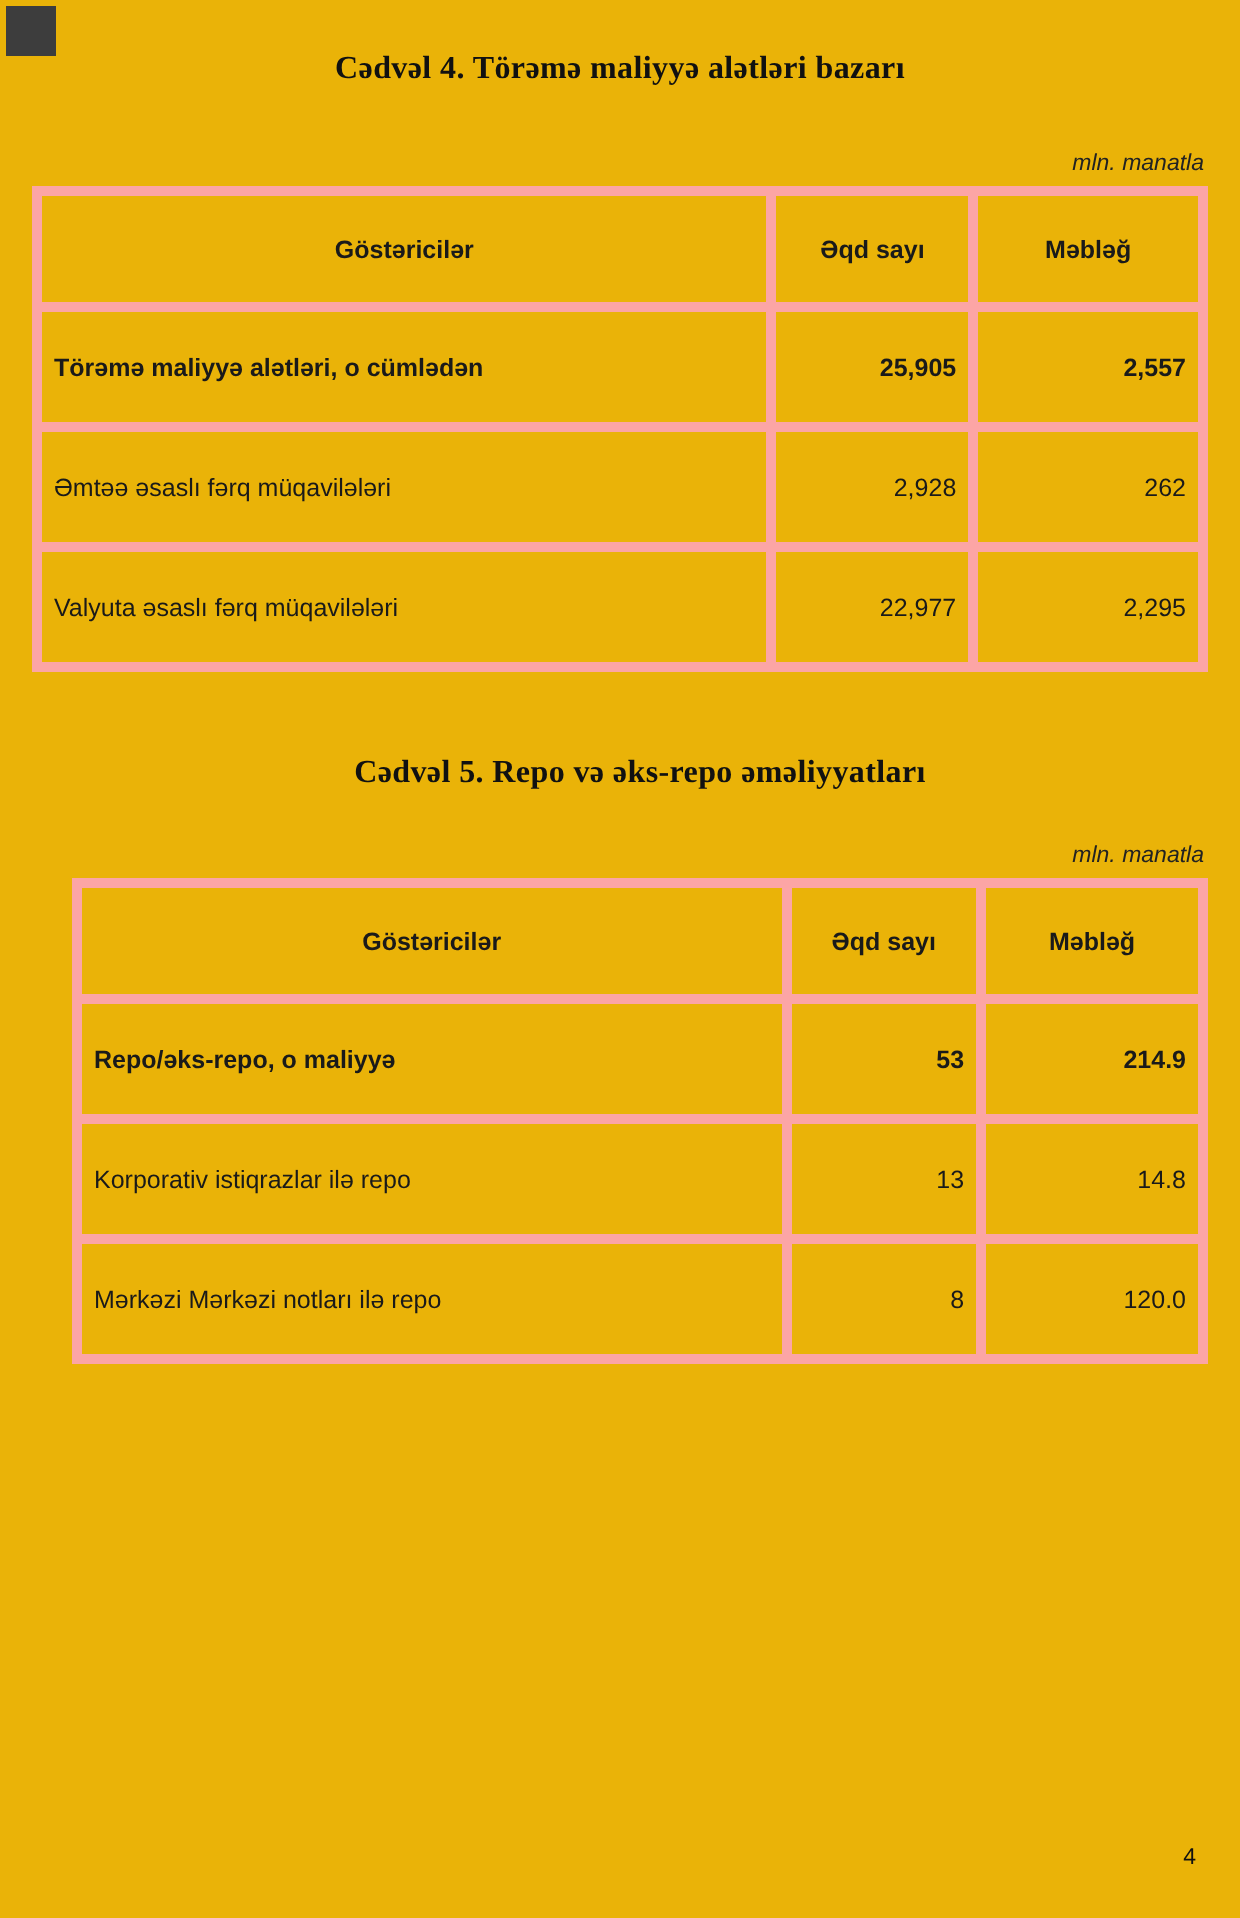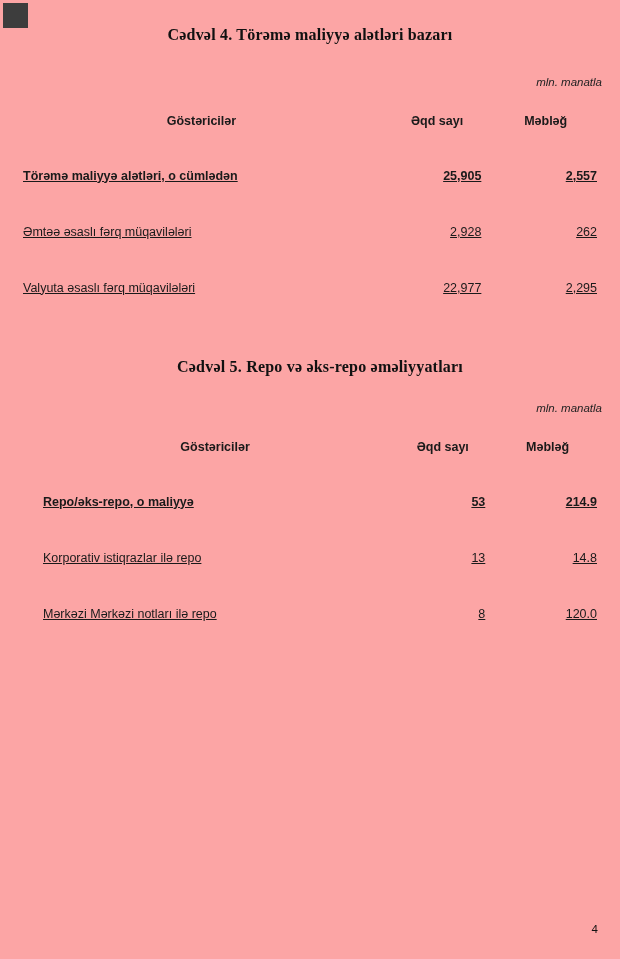--- a/index.html
+++ b/index.html
@@ -4,21 +4,21 @@
 <style>
   html, body {
     margin: 0;
     padding: 0;
     background: #ffffff;
   }
   .page {
     position: relative;
     width: 620px;
     height: 959px;
-    background: #fca5a5;
+    background: #eab308;
     font-family: "Liberation Sans", sans-serif;
     color: #1a1a1a;
     overflow: hidden;
   }
   .corner-square {
     position: absolute;
     top: 3px;
     left: 3px;
     width: 25px;
     height: 25px;
@@ -48,34 +48,33 @@
     font-style: italic;
   }
   .section-2 .unit-note { margin-top: 26px; }
   table.data-table {
     width: 100%;
     border-collapse: collapse;
     table-layout: fixed;
   }
   table.data-table th,
   table.data-table td {
-    border: 1px solid #fca5a5;
+    border: 5px solid #fca5a5;
     font-size: 12.5px;
     vertical-align: middle;
   }
   table.data-table th {
     height: 53px;
     font-weight: bold;
     text-align: center;
     padding: 0 4px;
   }
   table.data-table td {
     height: 55px;
     padding: 0 6px;
-    text-decoration: underline;
   }
   td.label-cell {
     text-align: left;
     padding-left: 12px;
   }
   td.num-cell {
     text-align: right;
   }
   tr.bold-row td {
     font-weight: bold;

